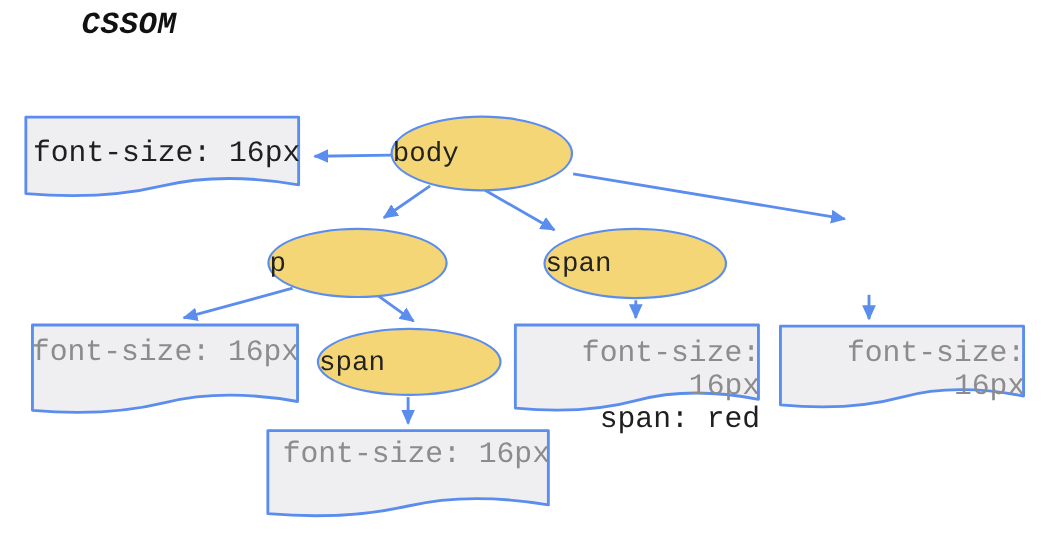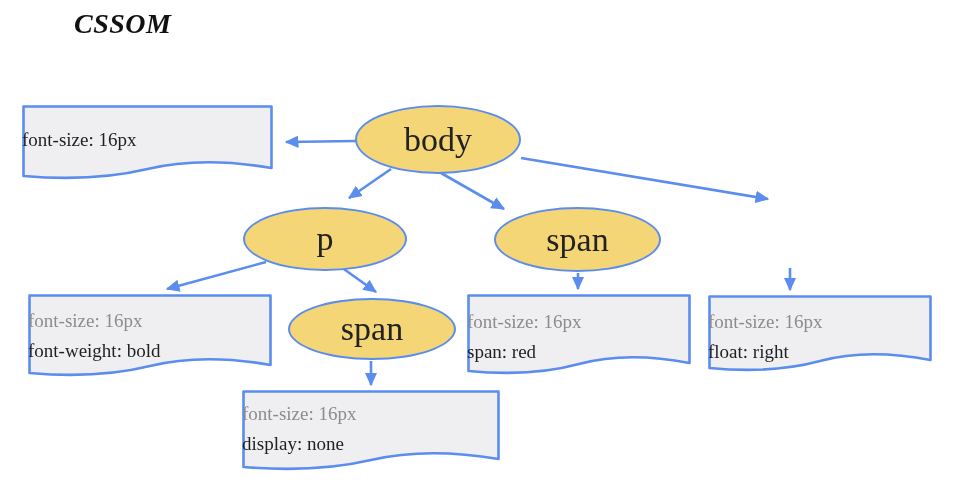--- a/index.html
+++ b/index.html
@@ -11,21 +11,21 @@
     --title-text: #111111;
     --canvas-bg: #FFFFFF;
   }
   * { margin: 0; padding: 0; box-sizing: border-box; }
   html, body { background: var(--canvas-bg); }
   .stage {
     position: relative;
     width: 954px;
     height: 494px;
     background: var(--canvas-bg);
-    font-family: Liberation Serif, serif;
+    font-family: Liberation Mono, monospace;
     overflow: hidden;
   }
   .diagram-title {
     position: absolute;
     left: 74px;
     top: 8px;
     font-size: 28px;
     font-weight: bold;
     font-style: italic;
     letter-spacing: 0.5px;
@@ -42,22 +42,22 @@
     stroke: var(--stroke-blue);
     stroke-width: 2.6;
   }
   .node {
     position: absolute;
     background: var(--node-fill);
     border: 2.6px solid var(--stroke-blue);
     border-radius: 50%;
     display: flex;
     align-items: center;
-    justify-content: center;
-    font-size: 34px;
+    justify-content: flex-start;
+    font-size: 25px;
     color: #222222;
   }
   .node-body  { left: 355px; top: 105px; width: 166px; height: 69px; }
   .node-p     { left: 243px; top: 207px; width: 164px; height: 64px; }
   .node-span-mid { left: 494px; top: 207px; width: 167px; height: 65px; }
   .node-img   { left: 705px; top: 207px; width: 168px; height: 60px; }
   .node-span-under-p { left: 288px; top: 298px; width: 168px; height: 62px; }
   .doc-box { position: absolute; }
   .doc-box svg.doc-shape {
     position: absolute;
@@ -66,22 +66,22 @@
   }
   .doc-shape path {
     fill: var(--box-fill);
     stroke: var(--stroke-blue);
     stroke-width: 2.6;
     stroke-linejoin: round;
   }
   .doc-text {
     position: absolute;
     left: 0; right: 0;
-    text-align: left;
-    font-size: 19px;
+    text-align: right;
+    font-size: 27px;
     line-height: 30px;
   }
   .doc-text .line-inherited { color: var(--inherited-text); }
   .doc-text .line-own { color: var(--own-text); }
   .box-body  { left: 22px;  top: 105px; width: 251px; height: 84px; }
   .box-body .doc-text { top: 20px; }
   .box-p     { left: 28px;  top: 294px; width: 244px; height: 92px; }
   .box-p .doc-text { top: 12px; }
   .box-span-under-p { left: 242px; top: 390px; width: 258px; height: 90px; }
   .box-span-under-p .doc-text { top: 9px; }
@@ -135,47 +135,44 @@
       <div class="line-own">font-size: 16px</div>
     </div>
   </div>
 
   <div class="doc-box box-p">
     <svg class="doc-shape" width="244" height="92" viewBox="0 0 244 92">
       <path d="M1.5,1.5 H242.5 V71 Q175,59 122,72 T1.5,79 Z"></path>
     </svg>
     <div class="doc-text">
       <div class="line-inherited">font-size: 16px</div>
-      <div class="line-own">font-weight: bold</div>
     </div>
   </div>
 
   <div class="doc-box box-span-under-p">
     <svg class="doc-shape" width="258" height="90" viewBox="0 0 258 90">
       <path d="M1.5,1.5 H256.5 V69 Q185,57 129,70 T1.5,77 Z"></path>
     </svg>
     <div class="doc-text">
       <div class="line-inherited">font-size: 16px</div>
-      <div class="line-own">display: none</div>
     </div>
   </div>
 
   <div class="doc-box box-span-mid">
     <svg class="doc-shape" width="224" height="90" viewBox="0 0 224 90">
       <path d="M1.5,1.5 H222.5 V69 Q160,57 112,70 T1.5,77 Z"></path>
     </svg>
     <div class="doc-text">
       <div class="line-inherited">font-size: 16px</div>
       <div class="line-own">span: red</div>
     </div>
   </div>
 
   <div class="doc-box box-img">
     <svg class="doc-shape" width="224" height="86" viewBox="0 0 224 86">
       <path d="M1.5,1.5 H222.5 V65 Q160,53 112,66 T1.5,73 Z"></path>
     </svg>
     <div class="doc-text">
       <div class="line-inherited">font-size: 16px</div>
-      <div class="line-own">float: right</div>
     </div>
   </div>
 
 </div>
 
 </body></html>

